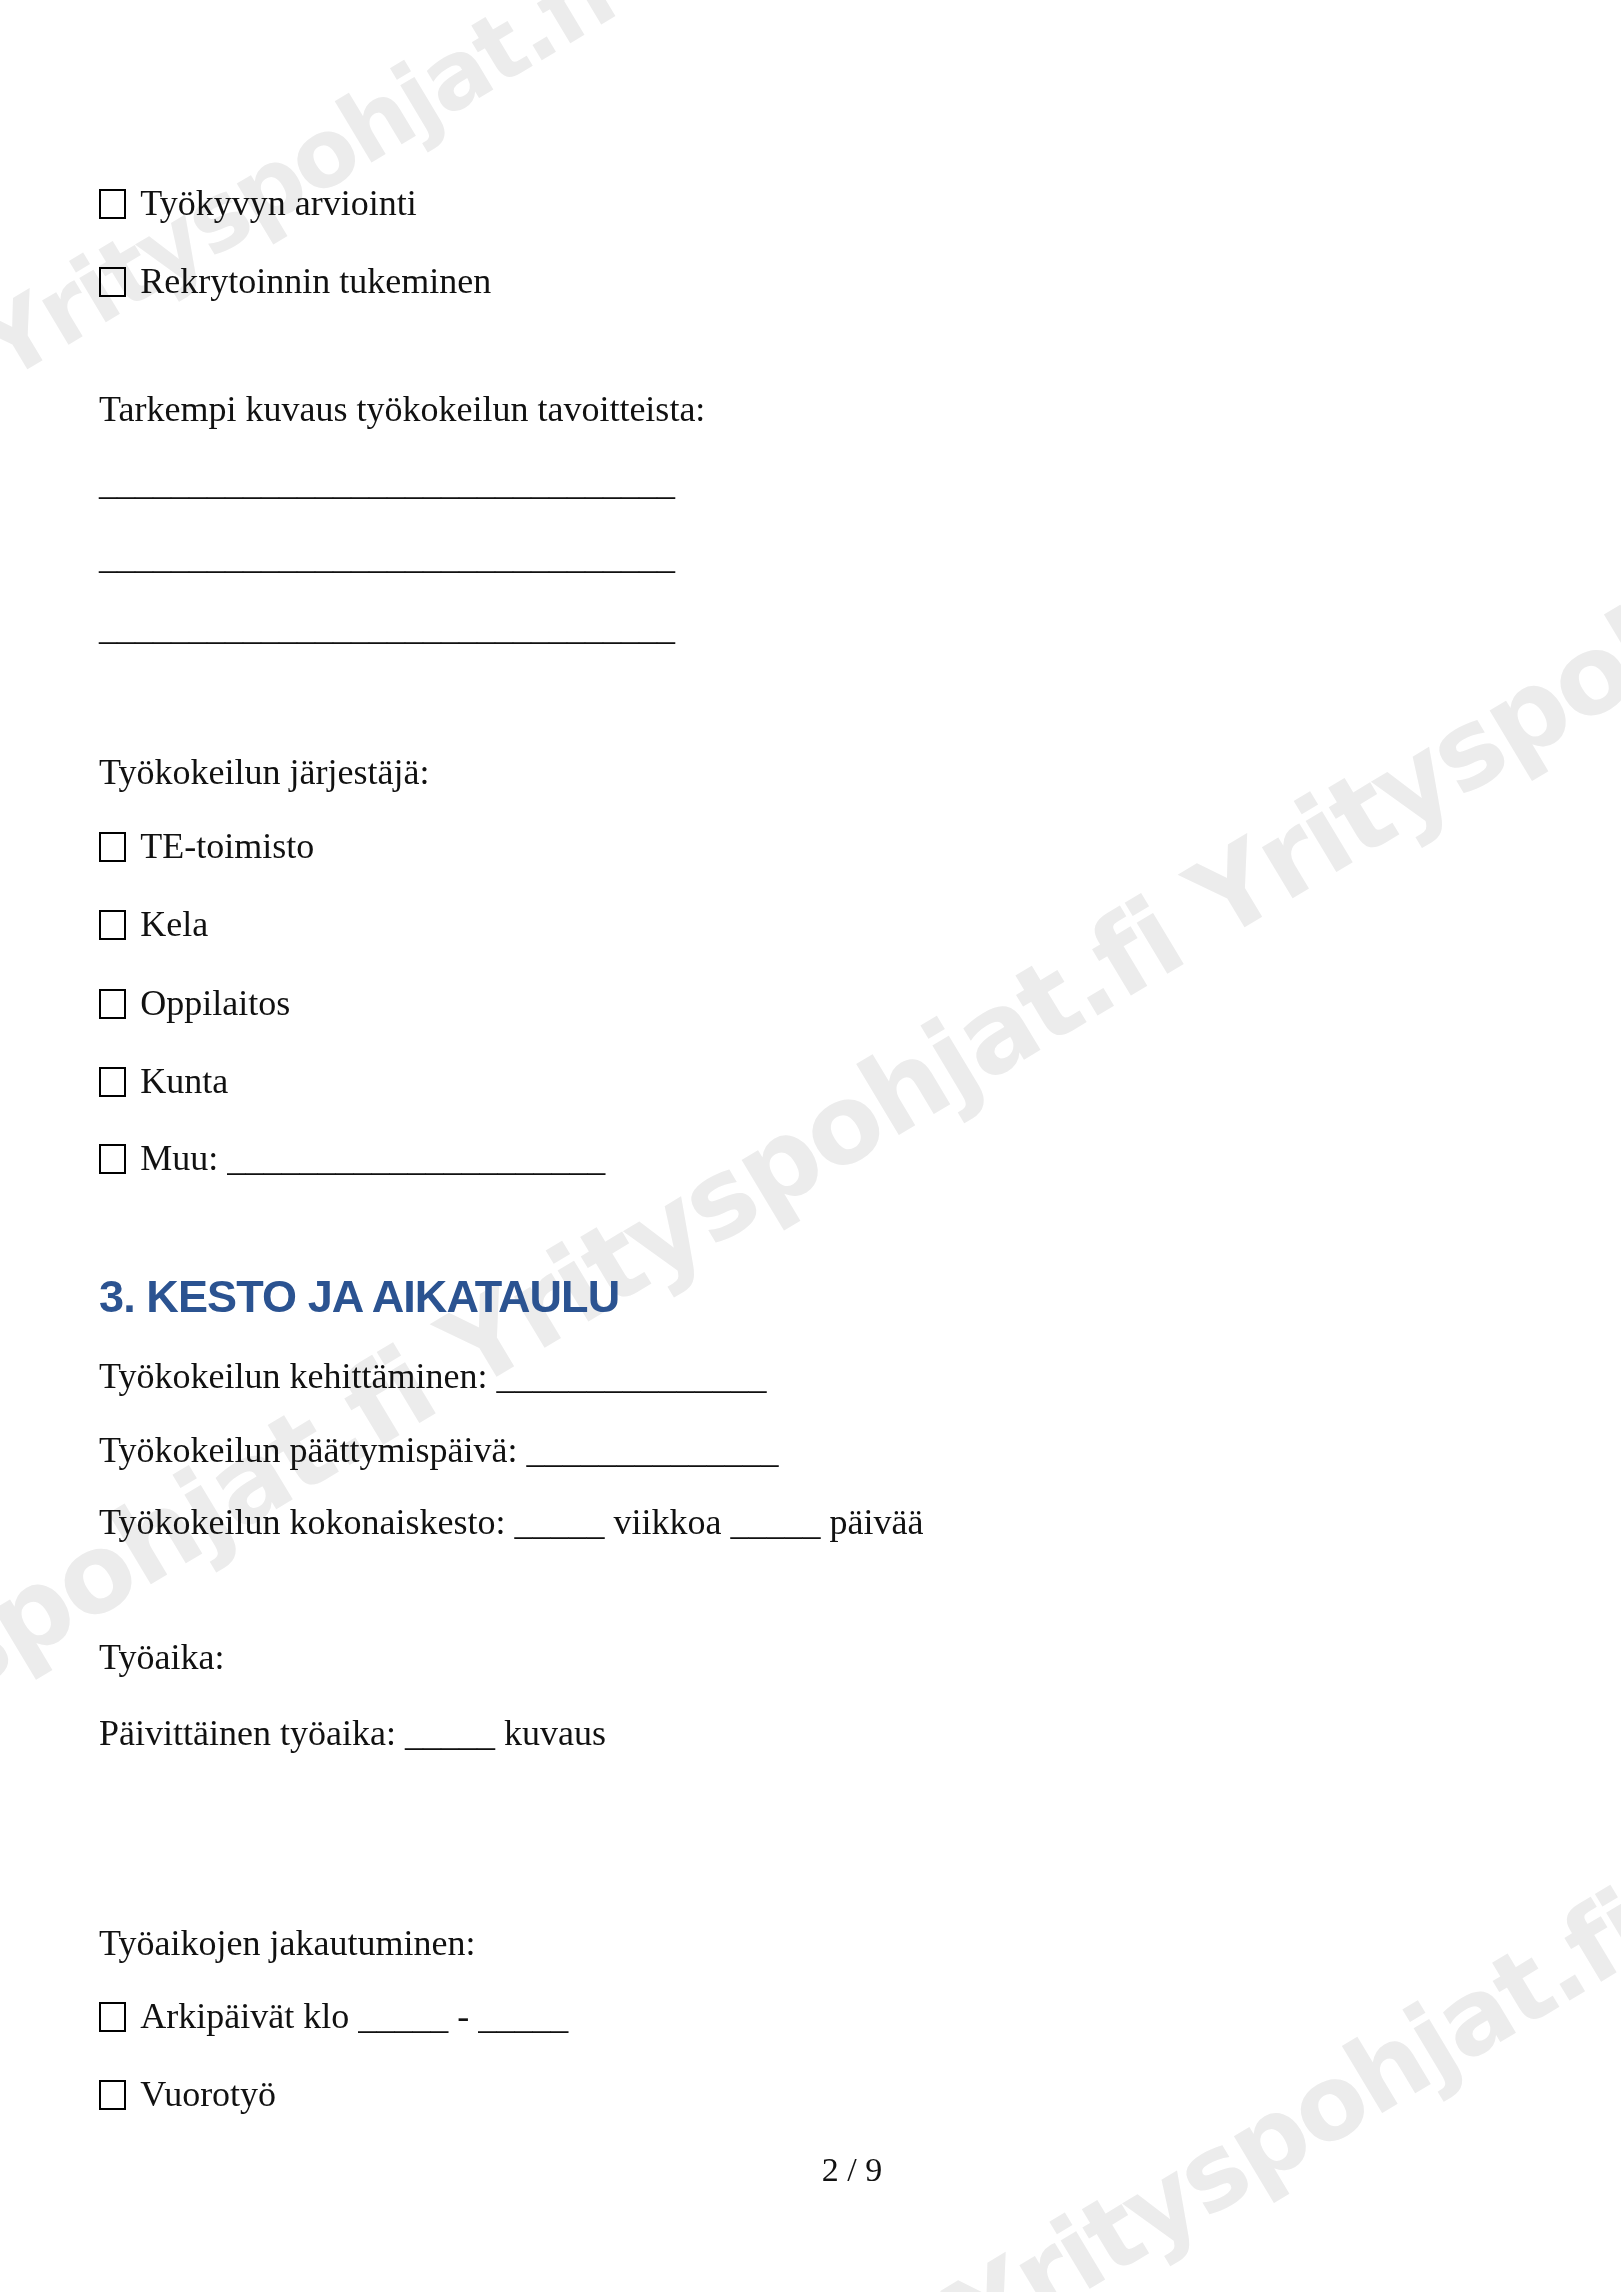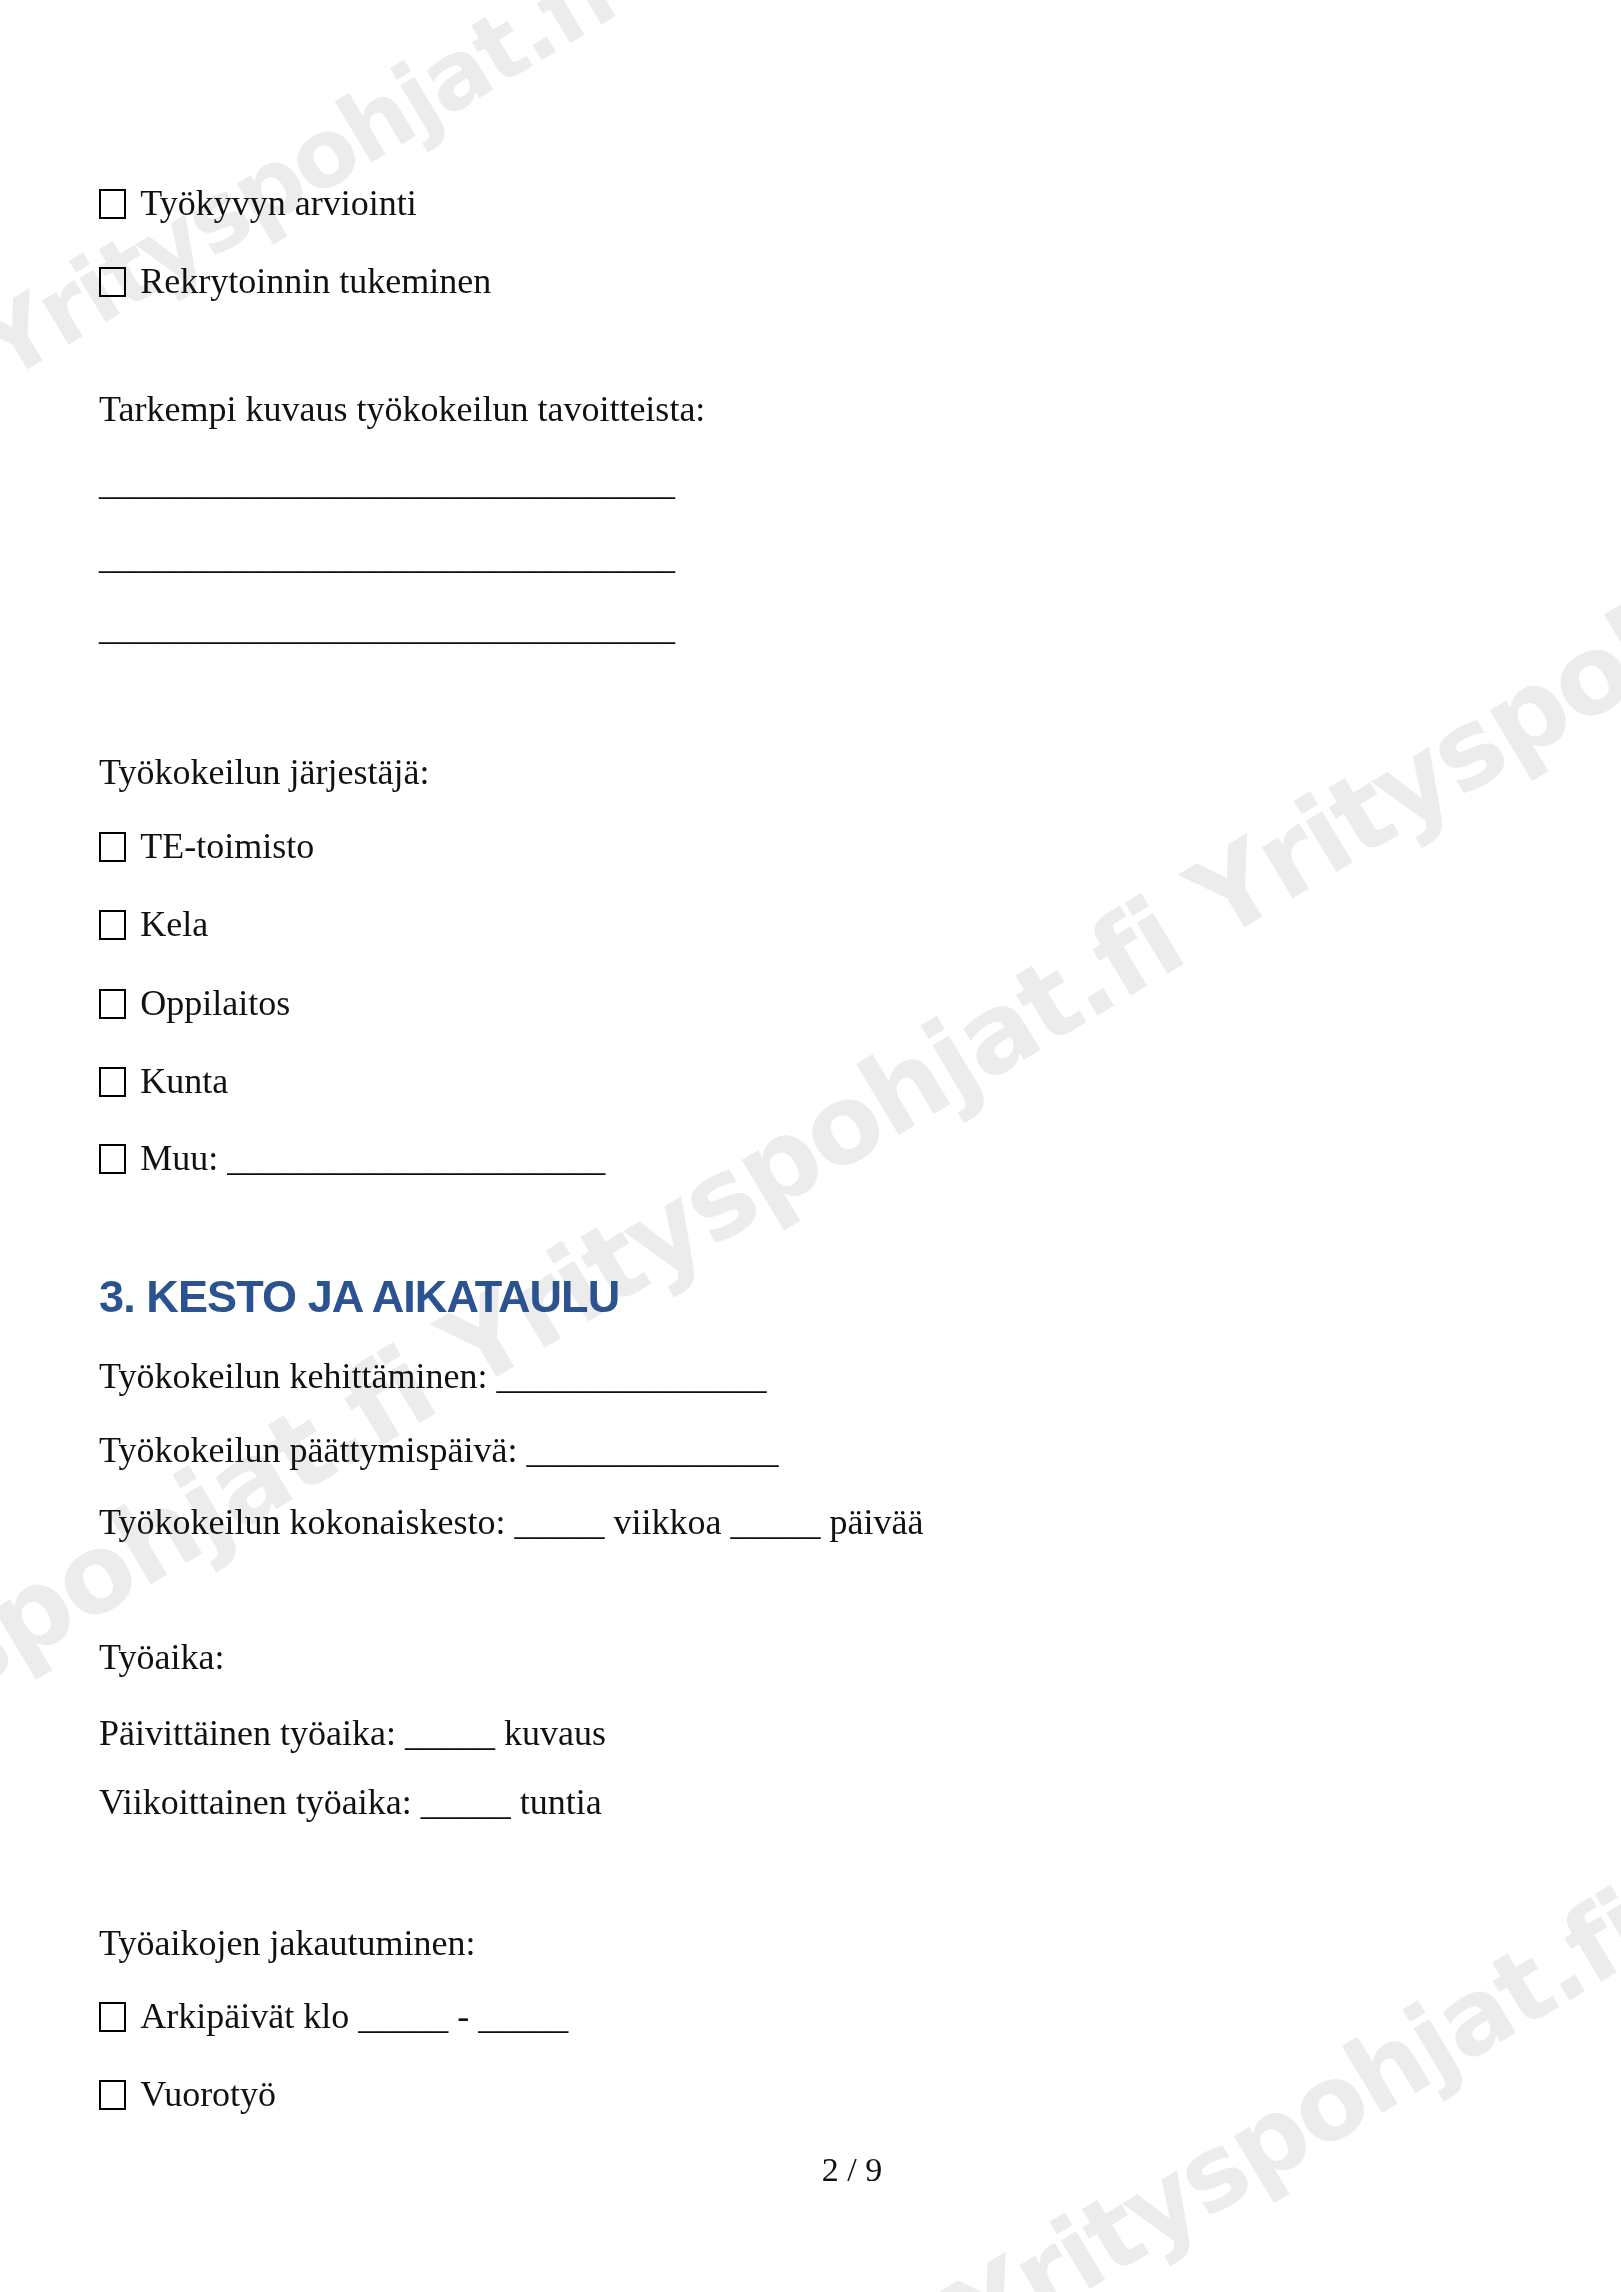--- a/index.html
+++ b/index.html
@@ -94,21 +94,20 @@
     <span class="cb"></span><span>Muu: _____________________</span>
   </div>
 
   <div class="line heading" style="top: 1274px; color: rgb(43, 83, 145);">3. KESTO JA AIKATAULU</div>
   <div class="line" style="top:1354px">Työkokeilun kehittäminen: _______________</div>
   <div class="line" style="top:1500px">Työkokeilun kokonaiskesto: _____ viikkoa _____ päivää</div>
   <div class="line" style="top:1428px">Työkokeilun päättymispäivä: ______________</div>
 
   <div class="line" style="top:1635px">Työaika:</div>
   <div class="line" style="top:1711px">Päivittäinen työaika: _____ kuvaus</div>
-  <div class="line" style="top:1780px">Viikoittainen työaika: _____ tuntia</div>
 
   <div class="line" style="top:1921px">Työaikojen jakautuminen:</div>
   <div class="line" style="top:1994px">
     <span class="cb"></span><span>Arkipäivät klo _____ - _____</span>
   </div>
   <div class="line" style="top:2072px">
     <span class="cb"></span><span>Vuorotyö</span>
   </div>
 
   <div class="footer" style="top:2151px">2 / 9</div>

